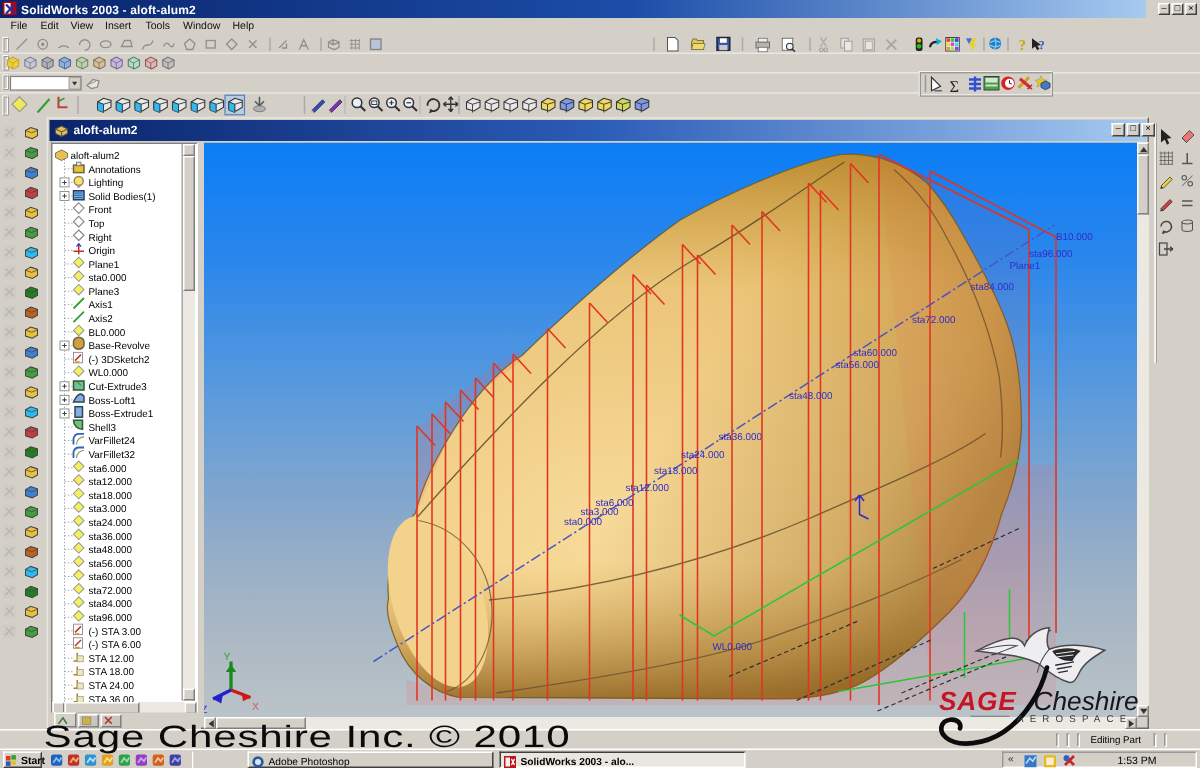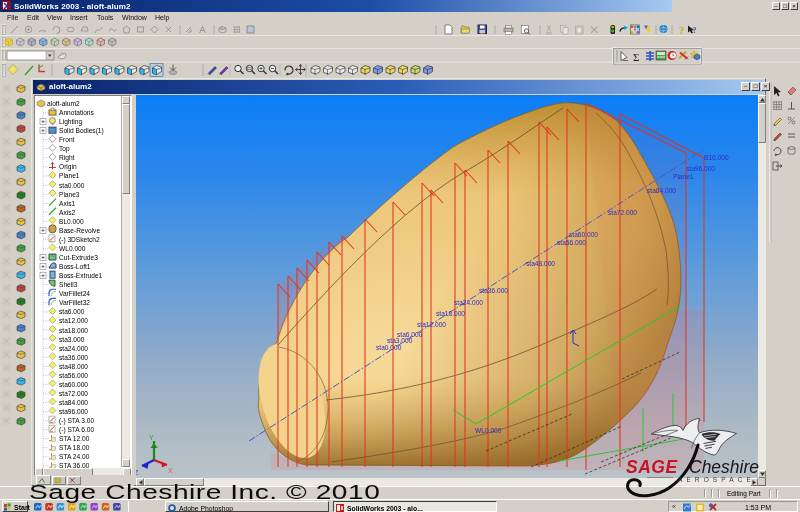--- a/index.html
+++ b/index.html
@@ -1,16 +1,16 @@
 <!DOCTYPE html>
 <html><head><meta charset="utf-8"><style>
 *{margin:0;padding:0;box-sizing:border-box}
 body{width:800px;height:512px;background:#d4d0c8;font-family:"Liberation Sans",sans-serif;overflow:hidden;position:relative}
 .abs{position:absolute}
-#titlebar{left:0;top:0;width:672px;height:12px;background:linear-gradient(90deg,#0a246a 0%,#1b4da8 55%,#a6caf0 100%)}
+#titlebar{left:0;top:0;width:764px;height:12px;background:linear-gradient(90deg,#0a246a 0%,#1b4da8 55%,#a6caf0 100%)}
 #titlebar .txt{position:absolute;left:14px;top:1.5px;font-size:8px;font-weight:bold;color:#fff;letter-spacing:.1px}
 .wbtn{position:absolute;top:2px;width:8px;height:8px;background:#d4d0c8;border:1px solid;border-color:#fff #404040 #404040 #fff;font-size:6px;line-height:6px;text-align:center;color:#000}
 #menubar{left:0;top:12px;width:800px;height:12px;background:#d4d0c8;font-size:7px;color:#111}
 #menubar span{position:absolute;top:2px}
 #statusbar{left:0;top:486px;width:800px;height:13px;background:#d4d0c8;border-top:1px solid #fff}
 #caption{left:29px;top:480px;font-size:20.5px;letter-spacing:.4px;transform:scaleX(1.37);transform-origin:0 0;color:#0a0a0a;z-index:50}
 #taskbar{left:0;top:499px;width:800px;height:13px;background:#d4d0c8;border-top:1px solid #fff;z-index:40}
 #logo{left:565px;top:403px;z-index:60}
 .tbtn{position:absolute;top:1px;height:11px;background:#d4d0c8;border:1px solid;border-color:#fff #404040 #404040 #fff;font-size:6.5px;color:#000}
 </style></head>

